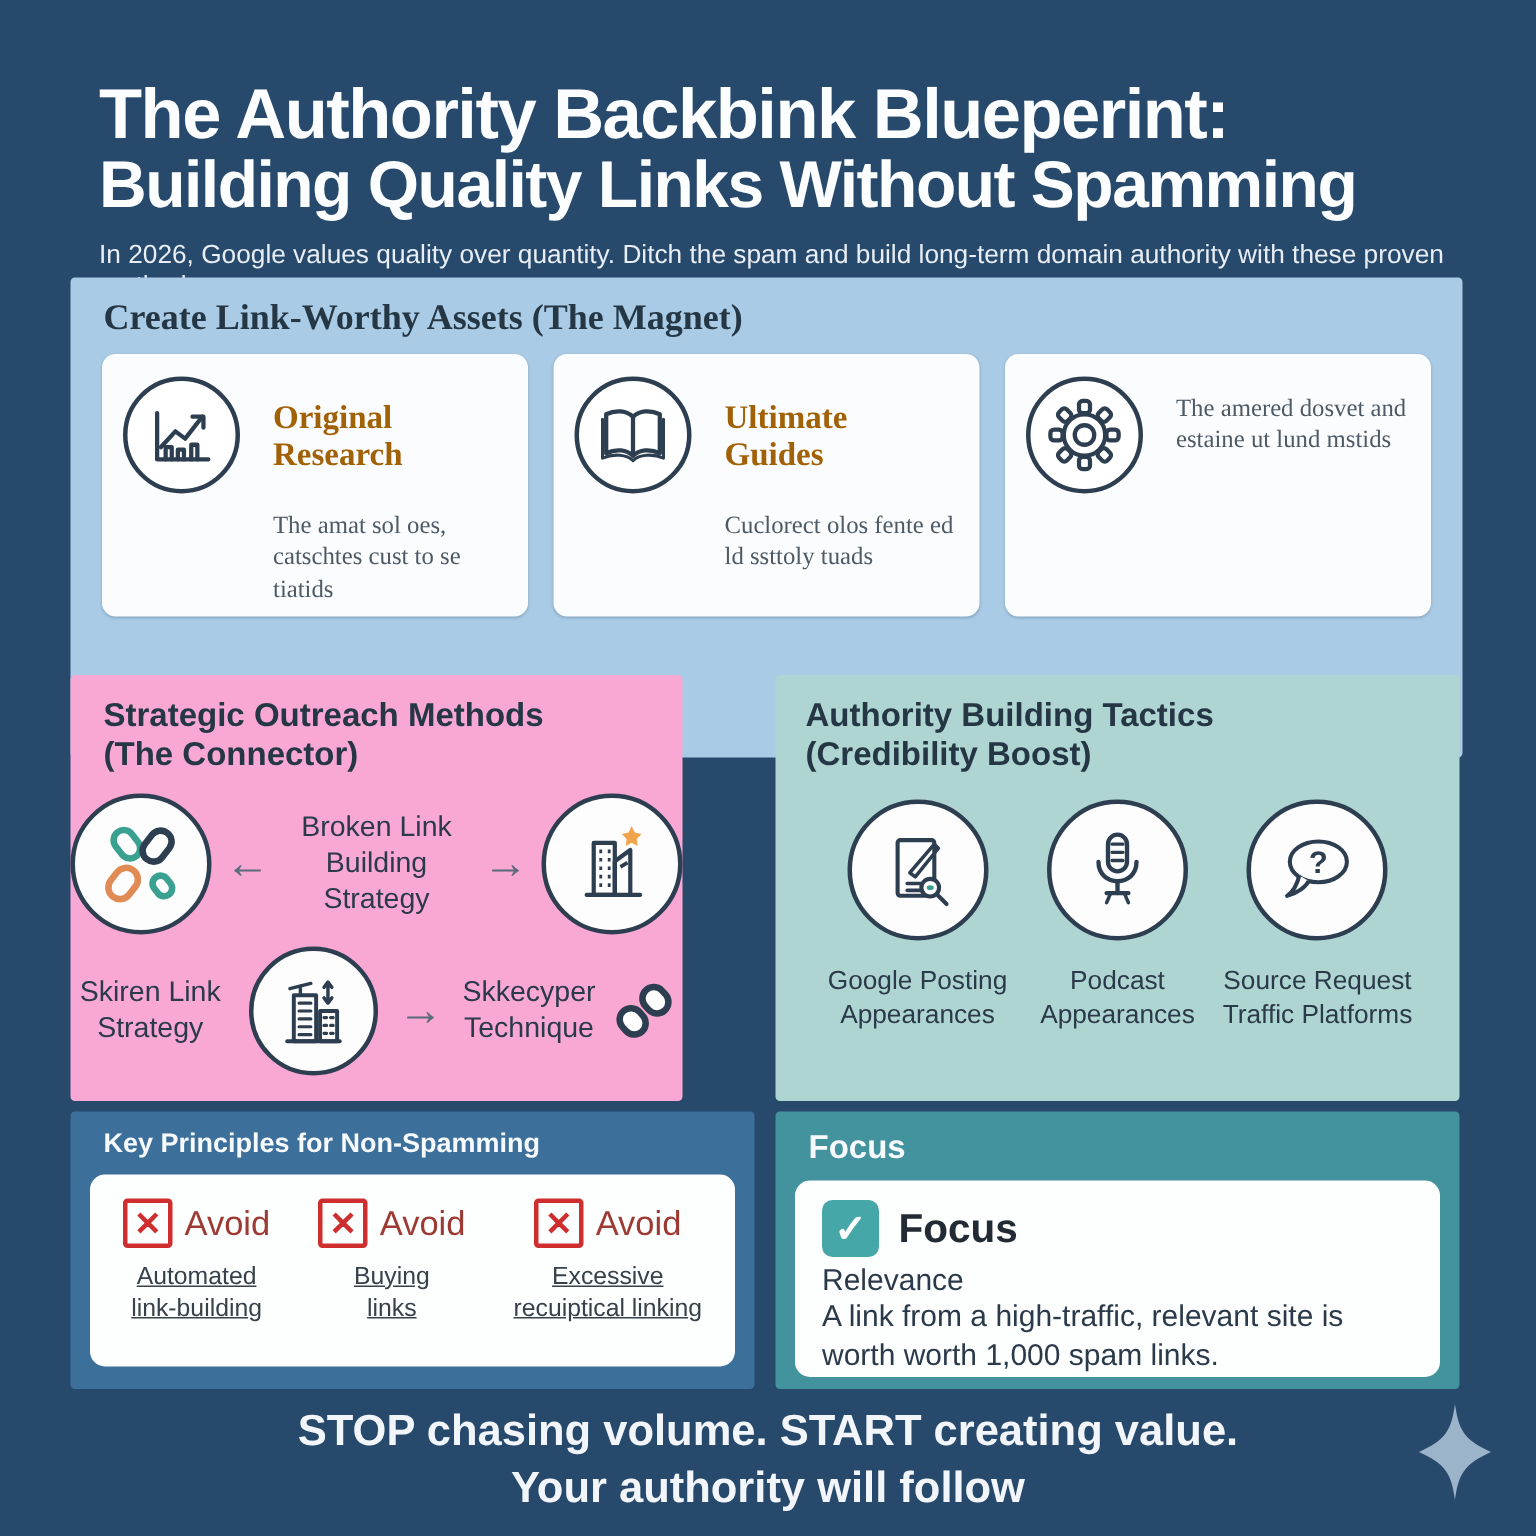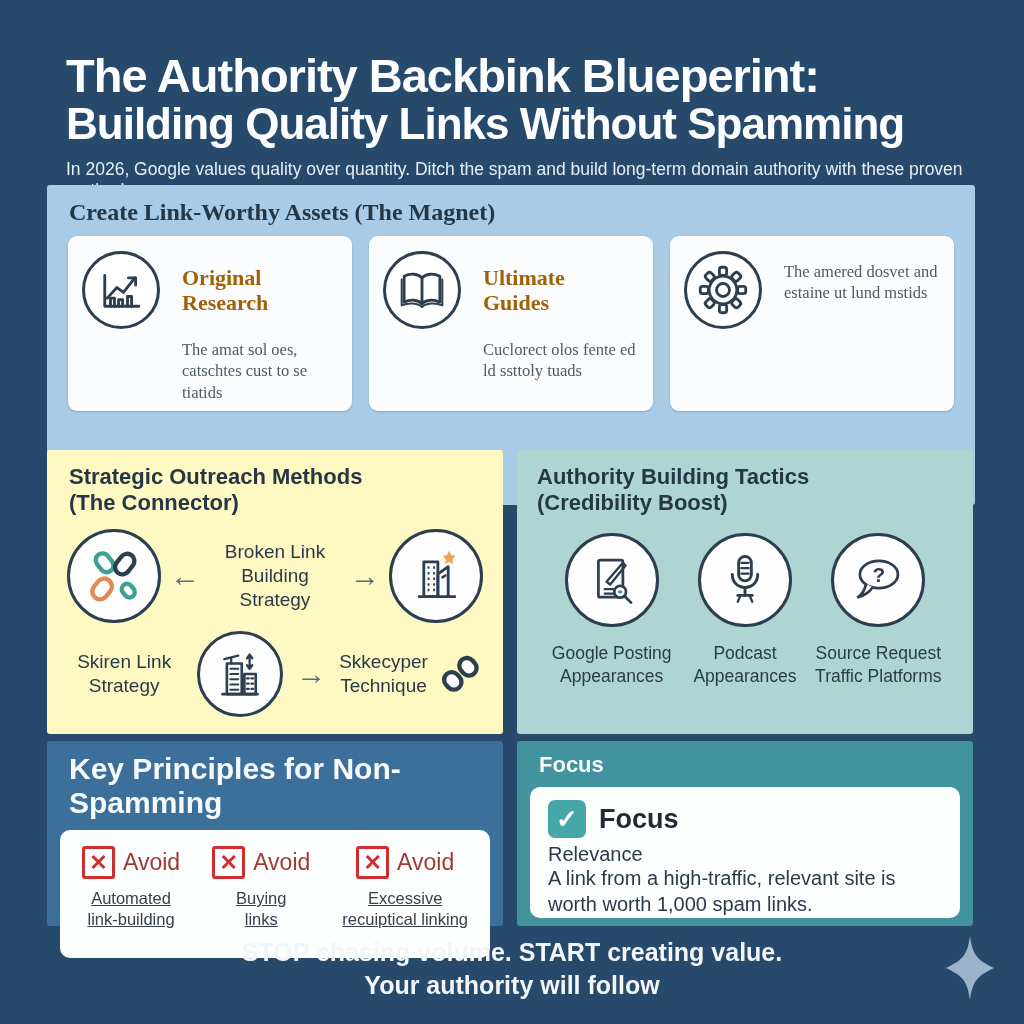--- a/index.html
+++ b/index.html
@@ -27,21 +27,21 @@
     display:grid; grid-template-columns:88px 1fr; grid-template-rows:auto 1fr; column-gap:12px;
     box-shadow:0 1px 2px rgba(30,50,70,.25);
   }
   .icon-circle {
     grid-row:1; width:78px; height:78px; border:3px solid #2c3e50; border-radius:50%;
     background:#fff; display:flex; align-items:center; justify-content:center;
   }
   .asset-title { grid-column:2; font-size:22px; font-weight:bold; color:#a16207; line-height:1.15; align-self:center; }
   .asset-body { grid-column:2; font-size:16.5px; color:#4d5a66; line-height:1.3; margin-top:10px; }
   
-  .sec-outreach { left:47px; top:450px; width:456px; height:284px; background:#fef9c3; }
+  .sec-outreach { left:47px; top:450px; width:408px; height:284px; background:#f9a8d4; }
   .sec-outreach .sec-title { font-size:22px; line-height:1.2; padding:14px 22px 0 22px; }
   .outreach-row { display:flex; align-items:center; justify-content:center; gap:9px; }
   .row1 { margin-top:12px; }
   .row2 { margin-top:8px; gap:13px; }
   .big-circle {
     width:94px; height:94px; min-width:94px; border:3px solid #2c3e50; border-radius:50%;
     background:#fdfdfd; display:flex; align-items:center; justify-content:center;
   }
   .row2 .big-circle { width:86px; height:86px; min-width:86px; }
   .flow-arrow { font-size:30px; color:#5b6b7b; line-height:1; }
@@ -50,21 +50,21 @@
   .w120 { width:120px; }
   .label-with-icon { display:flex; align-items:center; gap:6px; }
   
   .sec-authority { left:517px; top:450px; width:456px; height:284px; background:#aed5d1; }
   .sec-authority .sec-title { font-size:22px; line-height:1.2; padding:14px 22px 0 20px; }
   .tactic-items { display:flex; justify-content:space-between; padding:16px 28px 0 28px; }
   .tactic-item { display:flex; flex-direction:column; align-items:center; width:136px; }
   .tactic-label { margin-top:15px; font-size:17.5px; color:#2b3a4a; text-align:center; line-height:1.3; }
   
   .sec-principles { left:47px; top:741px; width:456px; height:185px; background:#3d6f9b; }
-  .sec-principles .sec-title { font-size:30px; color:#f7fafc; padding:11px 22px 0 22px; }
+  .sec-principles .sec-title { font-size:18px; color:#f7fafc; padding:11px 22px 0 22px; }
   .avoid-card {
     margin:10px 13px 0 13px; height:128px; background:#fdfefe; border-radius:10px;
     display:flex; justify-content:space-between; padding:16px 22px 0 22px;
   }
   .avoid-col { display:flex; flex-direction:column; align-items:center; }
   .avoid-head { display:flex; align-items:center; gap:8px; }
   .x-box {
     width:33px; height:33px; border:3.5px solid #cf2e2e; border-radius:3px;
     color:#cf2e2e; font-size:22px; font-weight:bold; display:flex; align-items:center; justify-content:center;
   }
@@ -80,21 +80,21 @@
   .focus-head { display:flex; align-items:center; gap:13px; }
   .check-box {
     width:38px; height:38px; background:#46a7a9; border-radius:7px;
     color:#fff; font-size:26px; font-weight:bold; display:flex; align-items:center; justify-content:center;
   }
   .focus-word { font-size:27px; font-weight:bold; color:#222b33; }
   .focus-sub { margin-top:5px; font-size:20px; color:#2b3a4a; }
   .focus-body { font-size:20px; color:#2b3a4a; line-height:1.28; }
   
   .footer { position:absolute; left:0; top:936px; width:100%; text-align:center; }
-  .footer-line { font-size:25px; font-weight:bold; color:#f2f6fa; line-height:1.3; }
+  .footer-line { font-size:29px; font-weight:bold; color:#f2f6fa; line-height:1.3; }
   .sparkle { position:absolute; left:938px; top:932px; }
   
   svg.ic { display:block; }
 </style>
 </head>
 <body>
 
 <div class="canvas">
 
   <div class="hdr">

